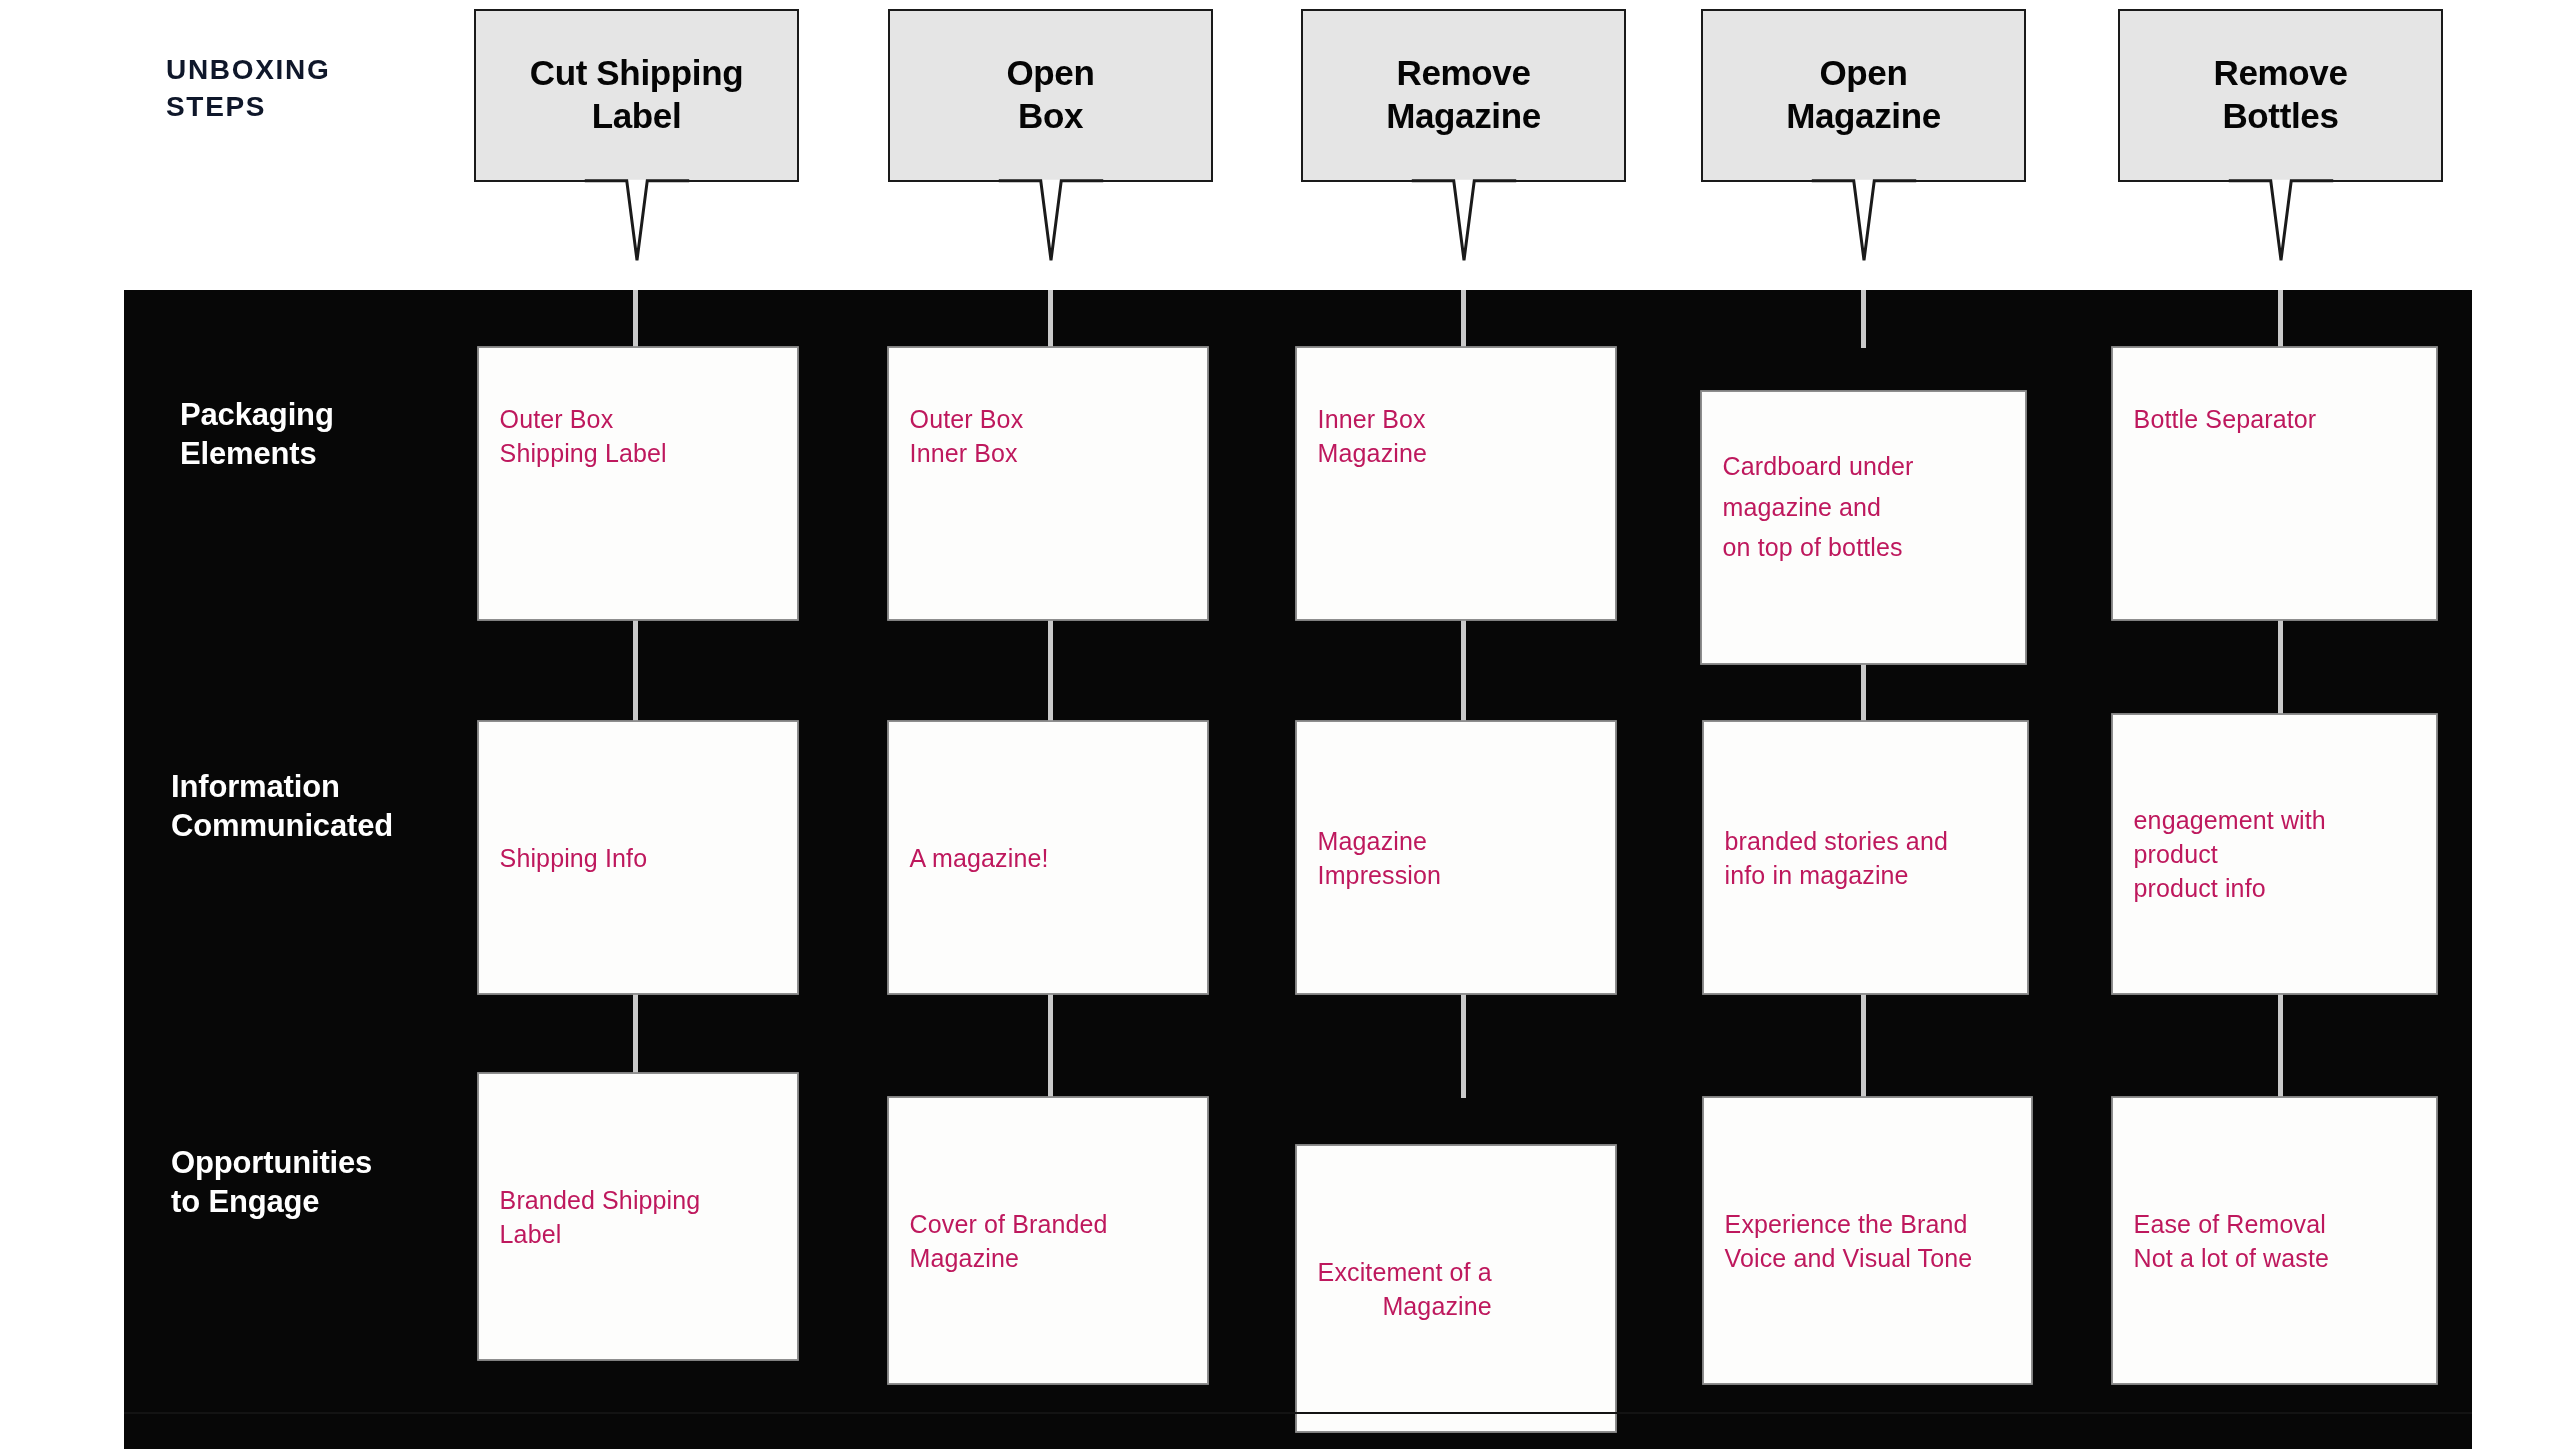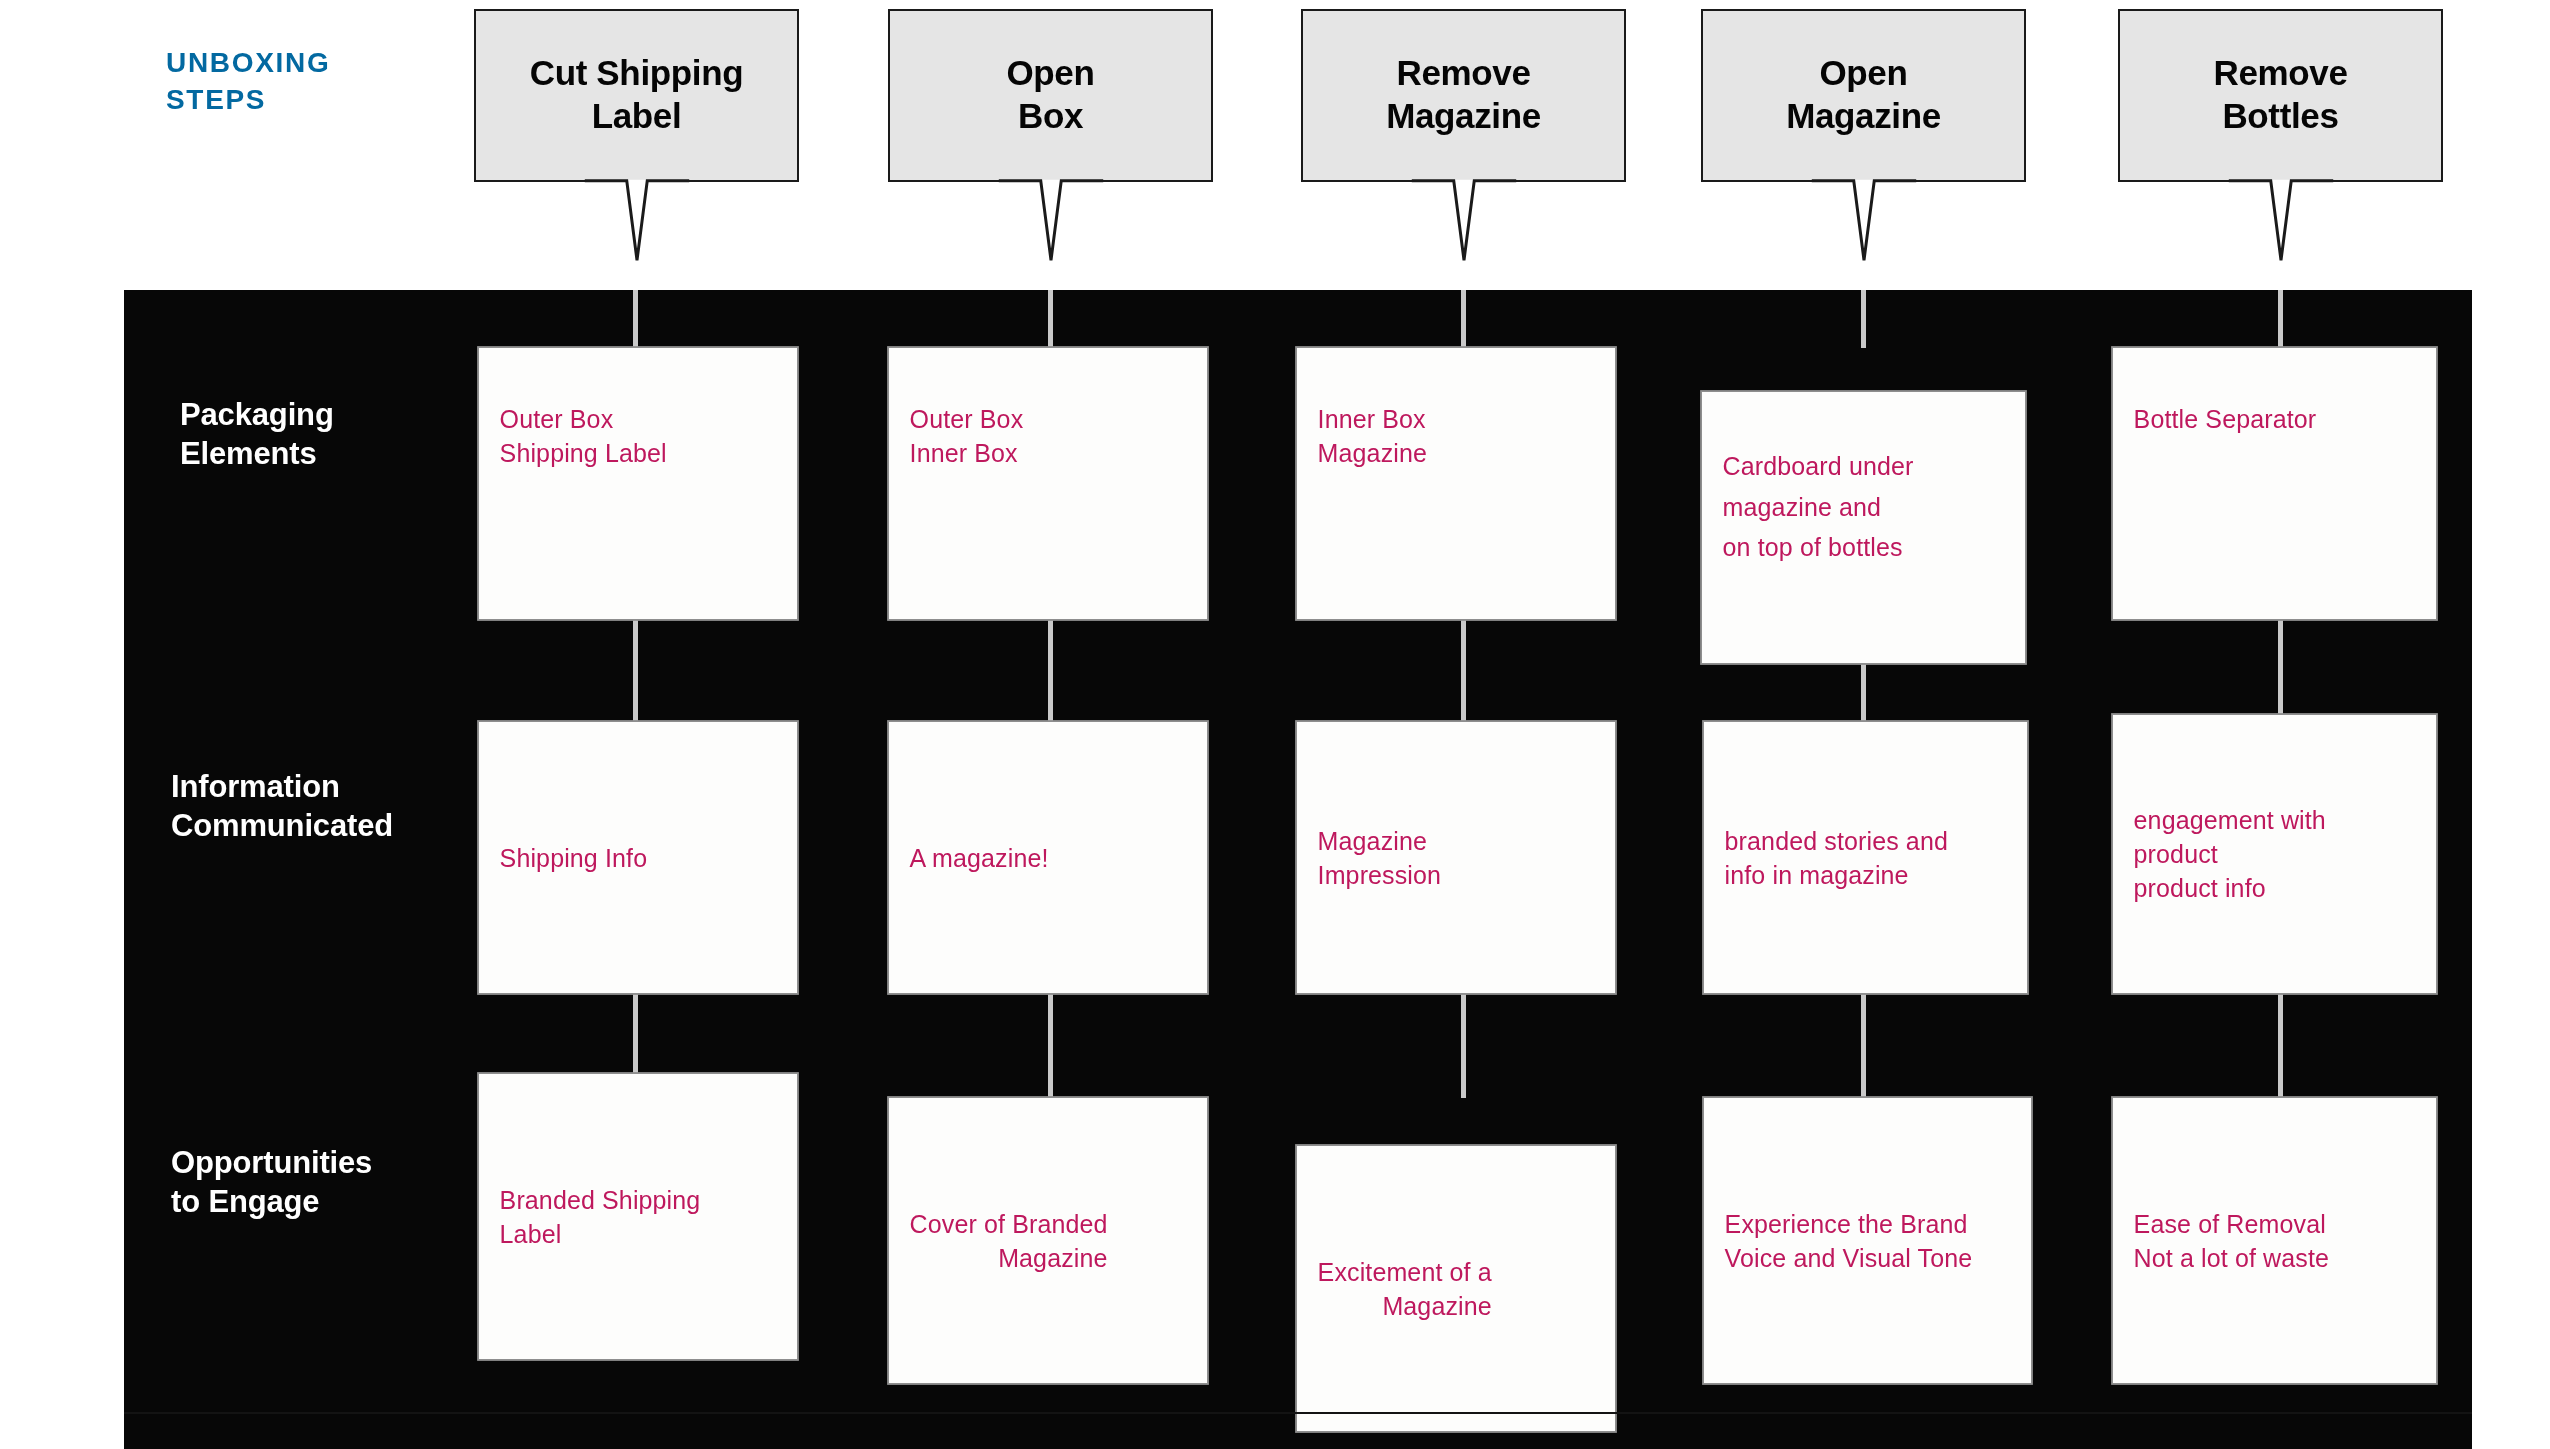--- a/index.html
+++ b/index.html
@@ -21,23 +21,23 @@
     position: absolute;
     left: 0; top: 0;
     width: 2550px;
     height: 290px;
     background: #ffffff;
   }
 
   #section-label {
     position: absolute;
     left: 166px;
-    top: 45px;
+    top: 52px;
     width: 243px;
-    color: #0369a1;
+    color: #0f172a;
     font-size: 28px;
     font-weight: bold;
     line-height: 1.32;
     letter-spacing: 0.06em;
     text-transform: uppercase;
     white-space: pre-line;
   }
 
   .callout {
     position: absolute;
@@ -262,21 +262,21 @@
   <div class="card align-mid" style="left:1989px; top:425px; width:323px; height:278px;">
     <div class="card-text">engagement with
 product
 product info</div>
   </div>
 
   <div class="card align-mid" style="left:355px;  top:784px; width:318px; height:285px;">
     <div class="card-text">Branded Shipping
 Label</div>
   </div>
-  <div class="card align-mid" style="left:765px;  top:808px; width:318px; height:285px;text-align:right;">
+  <div class="card align-mid" style="left:765px;  top:808px; width:318px; height:285px;">
     <div class="card-text">Cover of Branded
 Magazine</div>
   </div>
   <div class="card align-mid" style="left:1173px; top:856px; width:318px; height:285px;text-align:right;">
     <div class="card-text">Excitement of a
 Magazine</div>
   </div>
   <div class="card align-mid" style="left:1580px; top:808px; width:327px; height:285px;">
     <div class="card-text">Experience the Brand
 Voice and Visual Tone</div>

